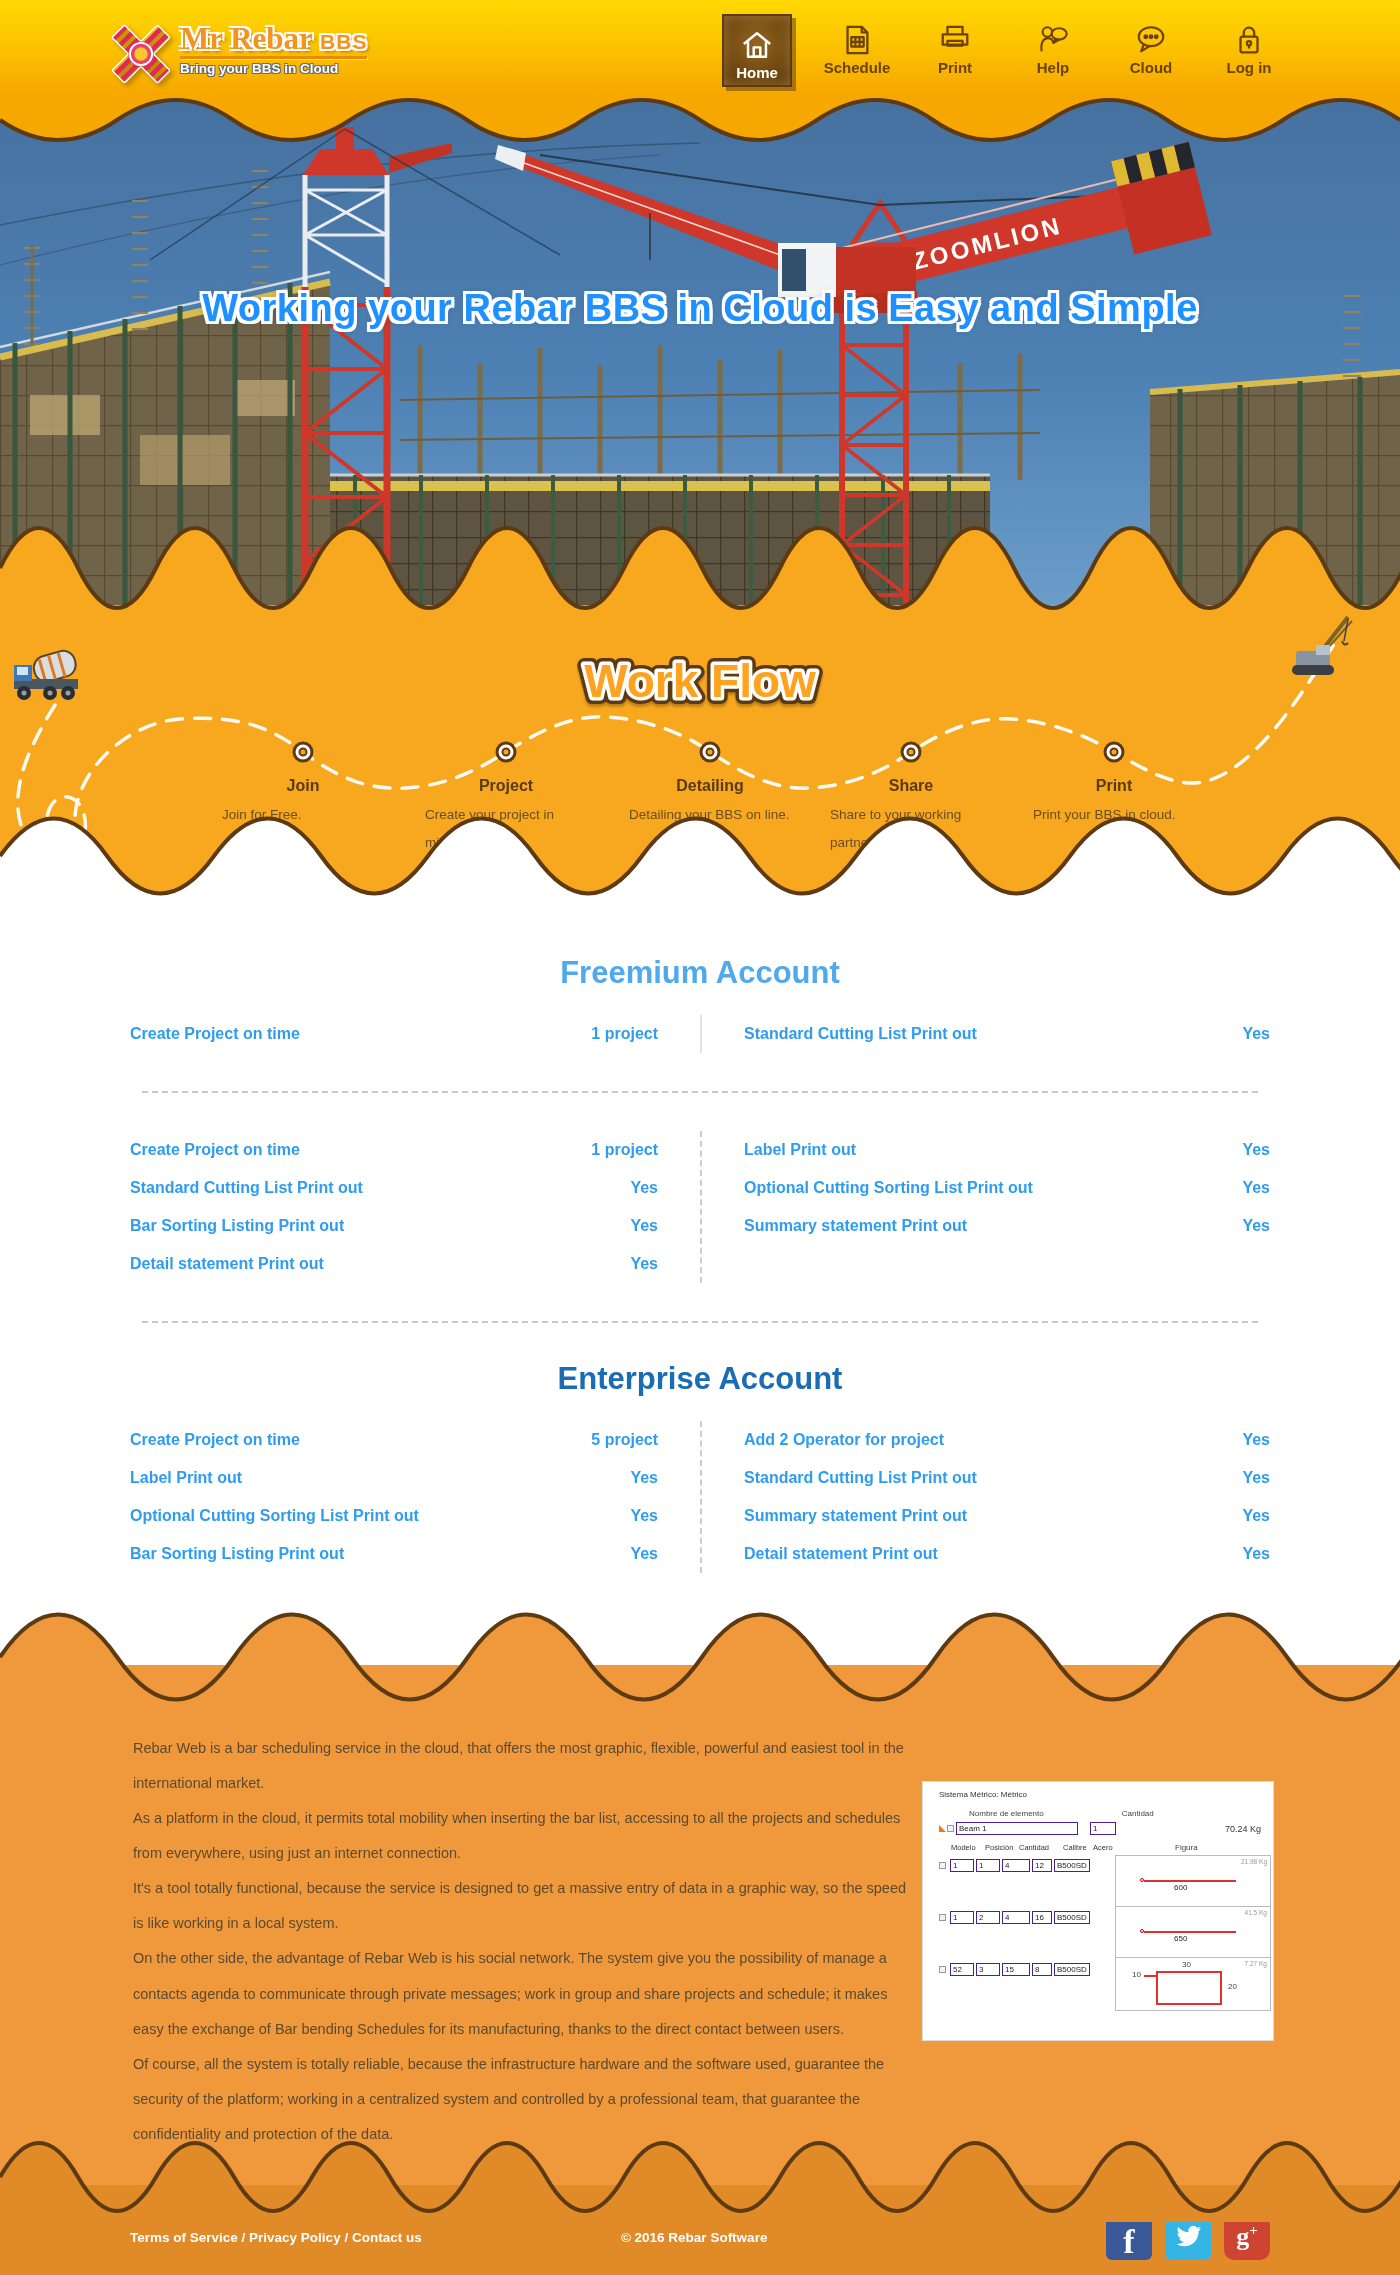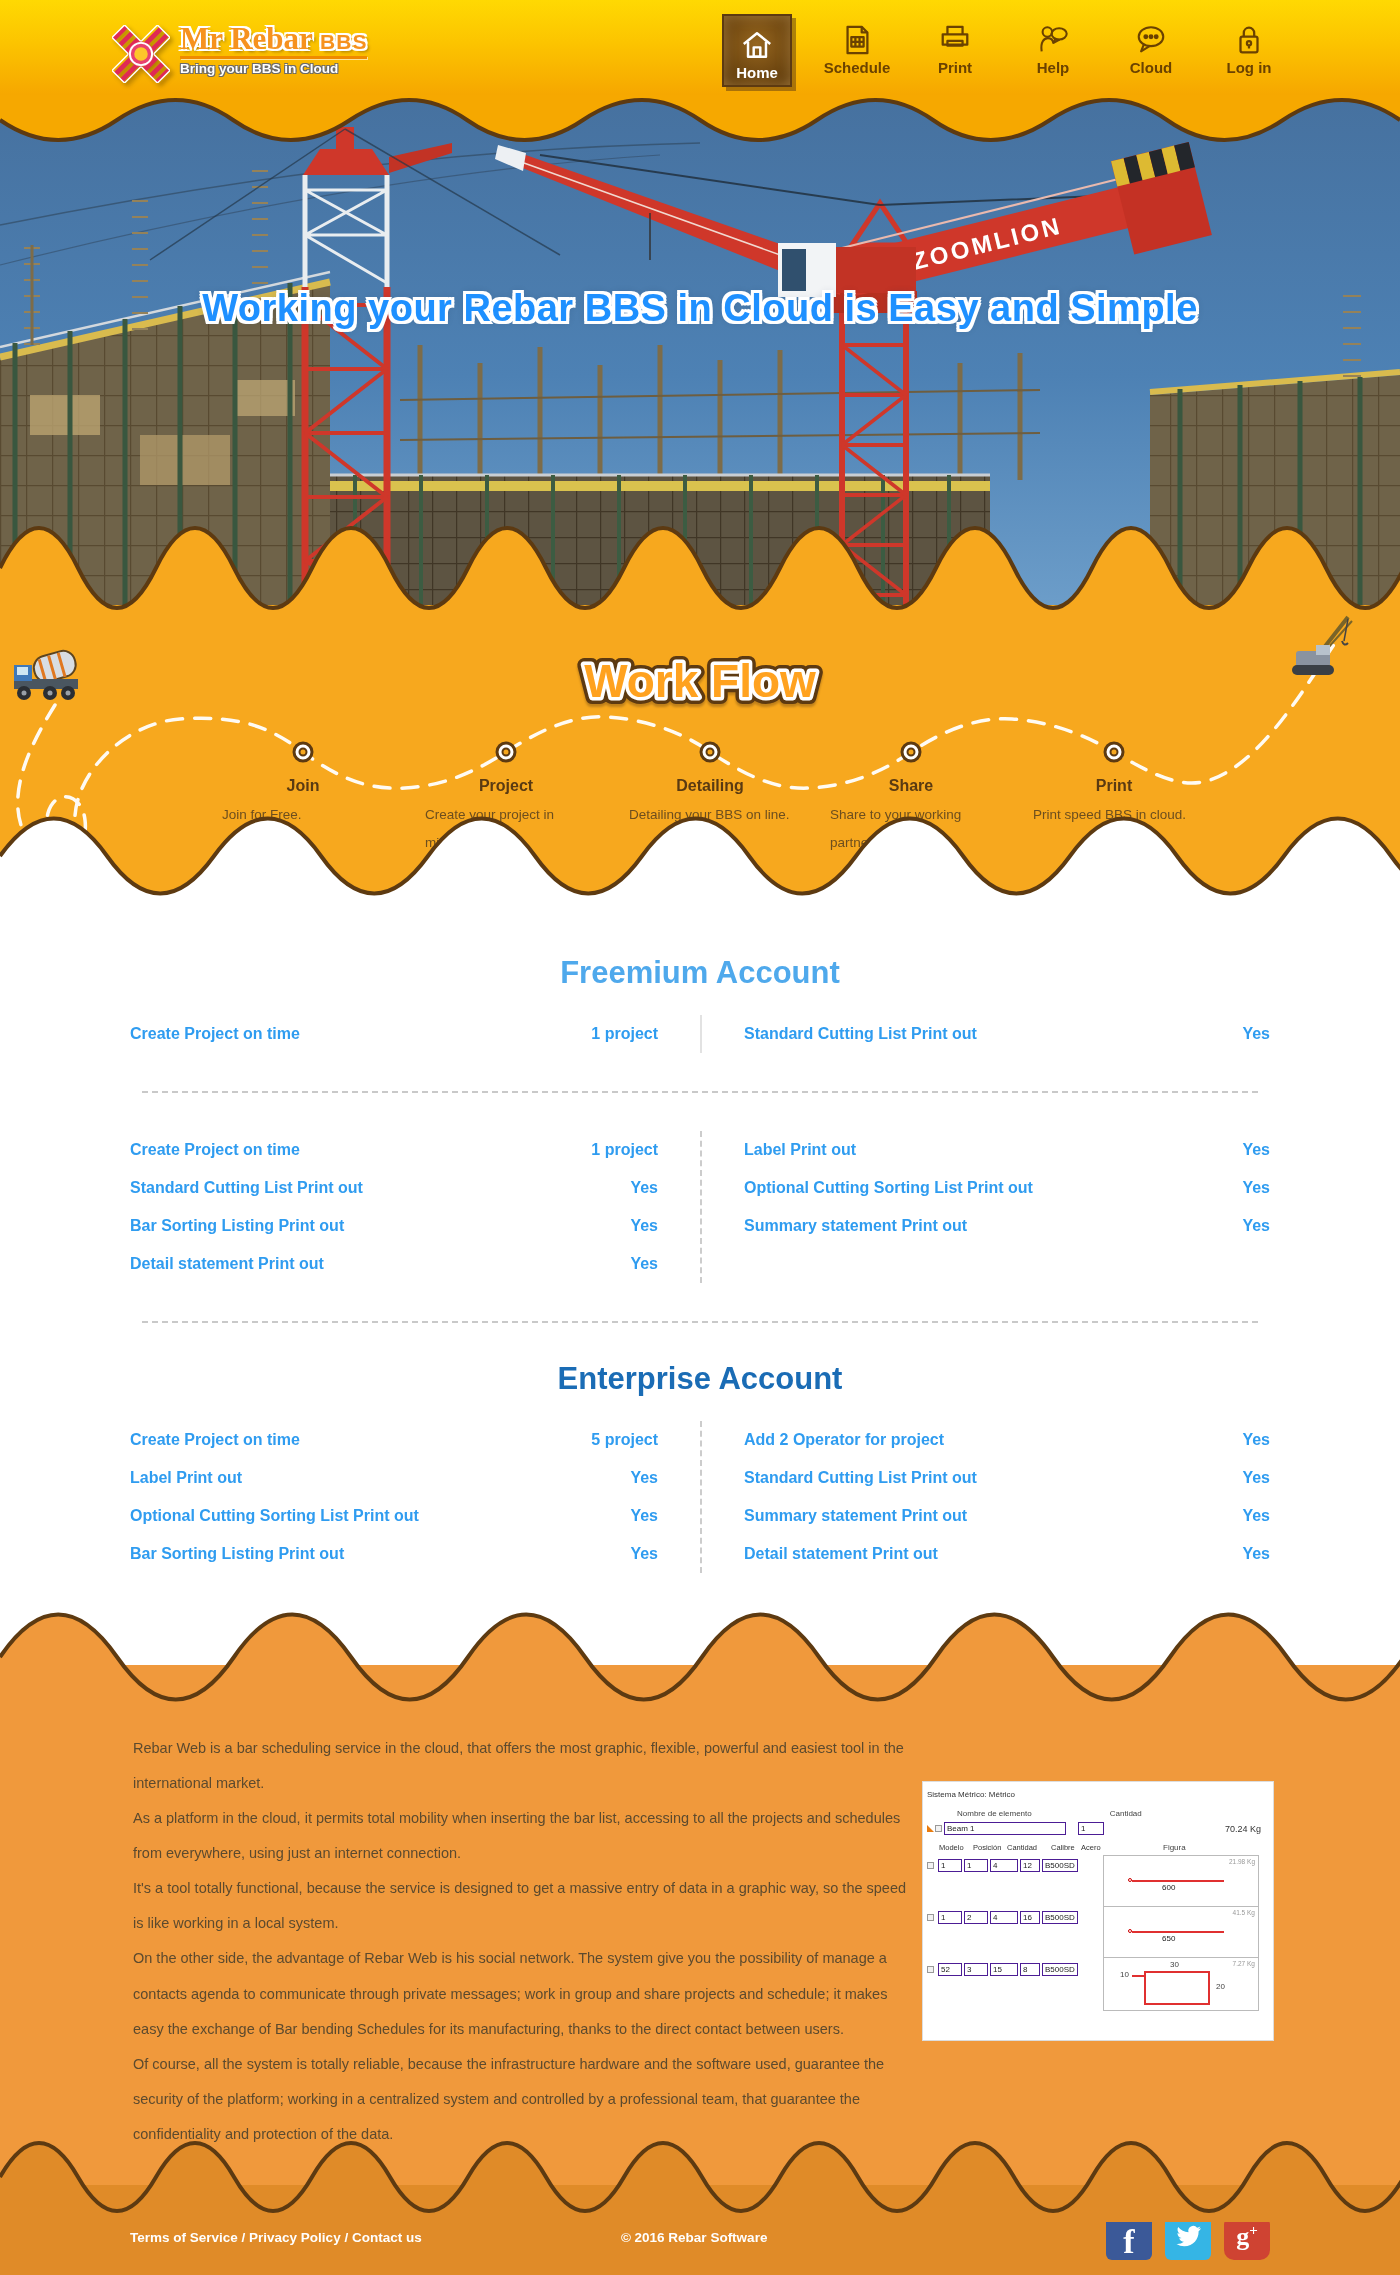--- a/index.html
+++ b/index.html
@@ -66,21 +66,21 @@
   .acc-col.right.solid{border-left:2px solid #e2e2e2;}
   .acc-col.right.dashed{border-left:2px dashed #ccc;}
   .feat-row{display:flex;justify-content:space-between;line-height:38px;font-size:16px;font-weight:bold;color:var(--feature-blue);}
   .sec-divider{border:none;border-top:2px dashed #c9c9c9;margin:38px 12px;}
 
   
   .info{height:520px;background:var(--info-orange);position:relative;z-index:8;}
   .wave-d{position:absolute;top:-58px;left:0;}
   .info-text{position:absolute;left:133px;top:66px;width:782px;font-size:14.5px;line-height:2.42;color:#5c4a2e;}
   .preview-card{position:absolute;left:922px;top:116px;width:352px;height:260px;background:#fff;
-    border:1px solid #ddd;font-size:8px;color:#444;padding:8px 8px 6px 4px;}
+    border:1px solid #ddd;font-size:8px;color:#444;padding:8px 8px 6px 16px;}
   .pv-sys{font-size:8px;color:#333;}
   .pv-labels{display:flex;margin-top:10px;}
   .pv-l1{margin-left:30px;}
   .pv-l2{margin-left:78px;}
   .pv-elem{display:flex;align-items:center;margin-top:4px;position:relative;}
   .pv-flag{width:0;height:0;border-left:7px solid #e87c10;border-top:7px solid transparent;margin-right:1px;}
   .pv-cb{width:7px;height:7px;border:1px solid #999;background:#f2f2f2;display:inline-block;margin-right:2px;flex:none;}
   .pv-in{border:1px solid #4c1d95;background:#fff;height:13px;line-height:11px;padding:0 2px;font-size:8px;color:#222;overflow:hidden;}
   .pv-name{width:122px;}
   .pv-qty{width:26px;margin-left:12px;}
@@ -414,21 +414,21 @@
         <div class="wf-step" style="left: 710px;">
           <h3>Detailing</h3>
           <p>Detailing your BBS on line.</p>
         </div>
         <div class="wf-step" style="left: 911px;">
           <h3>Share</h3>
           <p>Share to your working partner.</p>
         </div>
         <div class="wf-step" style="left: 1114px;">
           <h3>Print</h3>
-          <p>Print speed BBS in cloud.</p>
+          <p>Print your BBS in cloud.</p>
         </div>
       </div>
 
     <svg class="wave-c" width="1400" height="100" viewBox="0 0 1400 100">
       <path d="M0,45 Q54,-30 107,45 T214,45 T321,45 T428,45 T535,45 T642,45 T749,45 T856,45 T963,45 T1070,45 T1177,45 T1284,45 T1391,45 T1498,45 L1498,100 L0,100 Z" fill="#ffffff"></path>
       <path class="wave-line" d="M0,45 Q54,-30 107,45 T214,45 T321,45 T428,45 T535,45 T642,45 T749,45 T856,45 T963,45 T1070,45 T1177,45 T1284,45 T1391,45 T1498,45"></path>
     </svg>
   </section>
 
   <section class="accounts" id="accounts">

